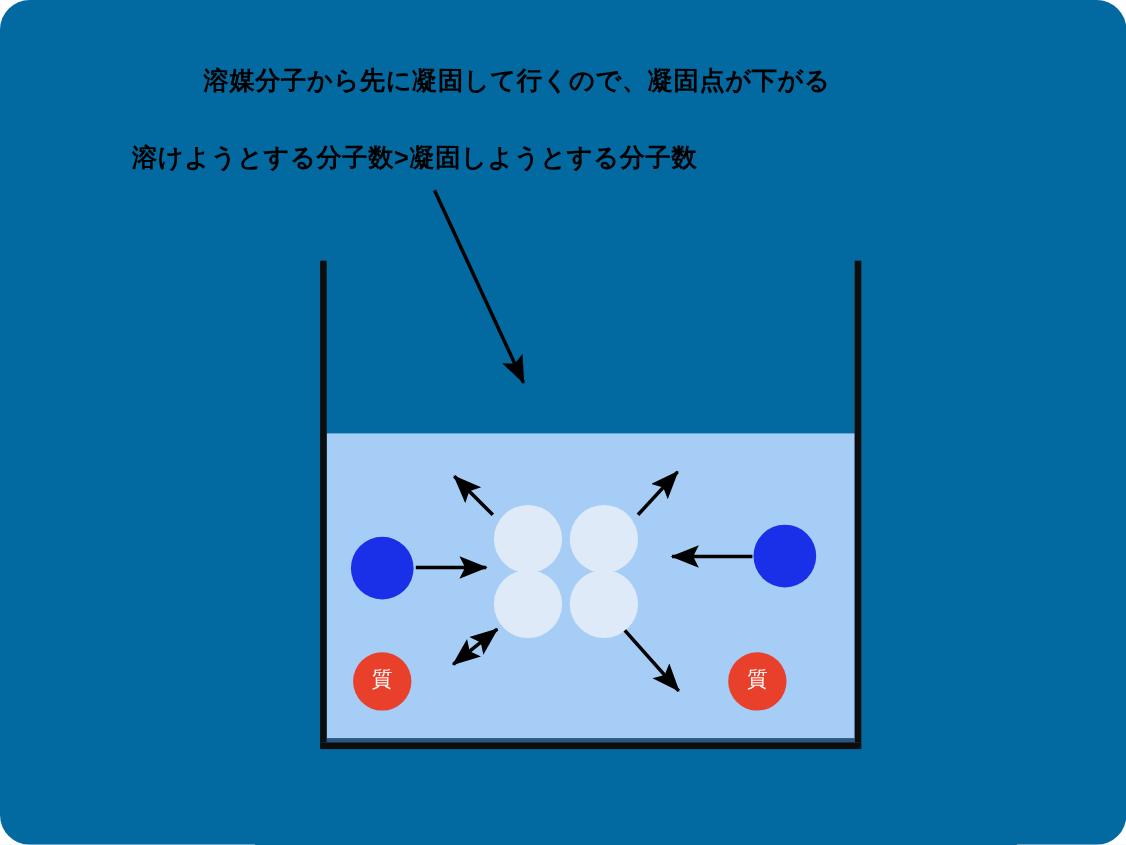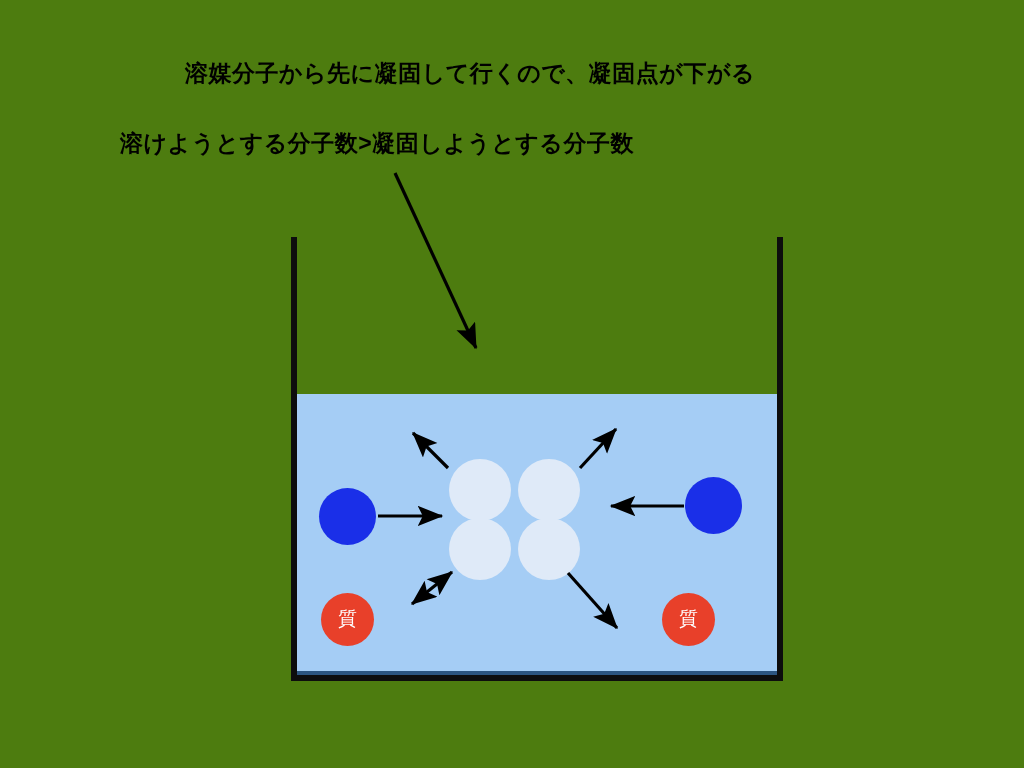--- a/index.html
+++ b/index.html
@@ -7,22 +7,23 @@
     padding: 0;
     background: #ffffff;
   }
   body {
     font-family: "Liberation Sans", "DejaVu Sans", sans-serif;
   }
   #stage {
     position: relative;
     width: 1024px;
     height: 768px;
-    background: #4d7c0f;
+    background: #0369a1;
     overflow: hidden;
+    border-radius: 27px;
   }
 
   
   .caption {
     position: absolute;
     font-weight: bold;
     color: #000000;
     white-space: nowrap;
     letter-spacing: 0.5px;
     text-align: center;

